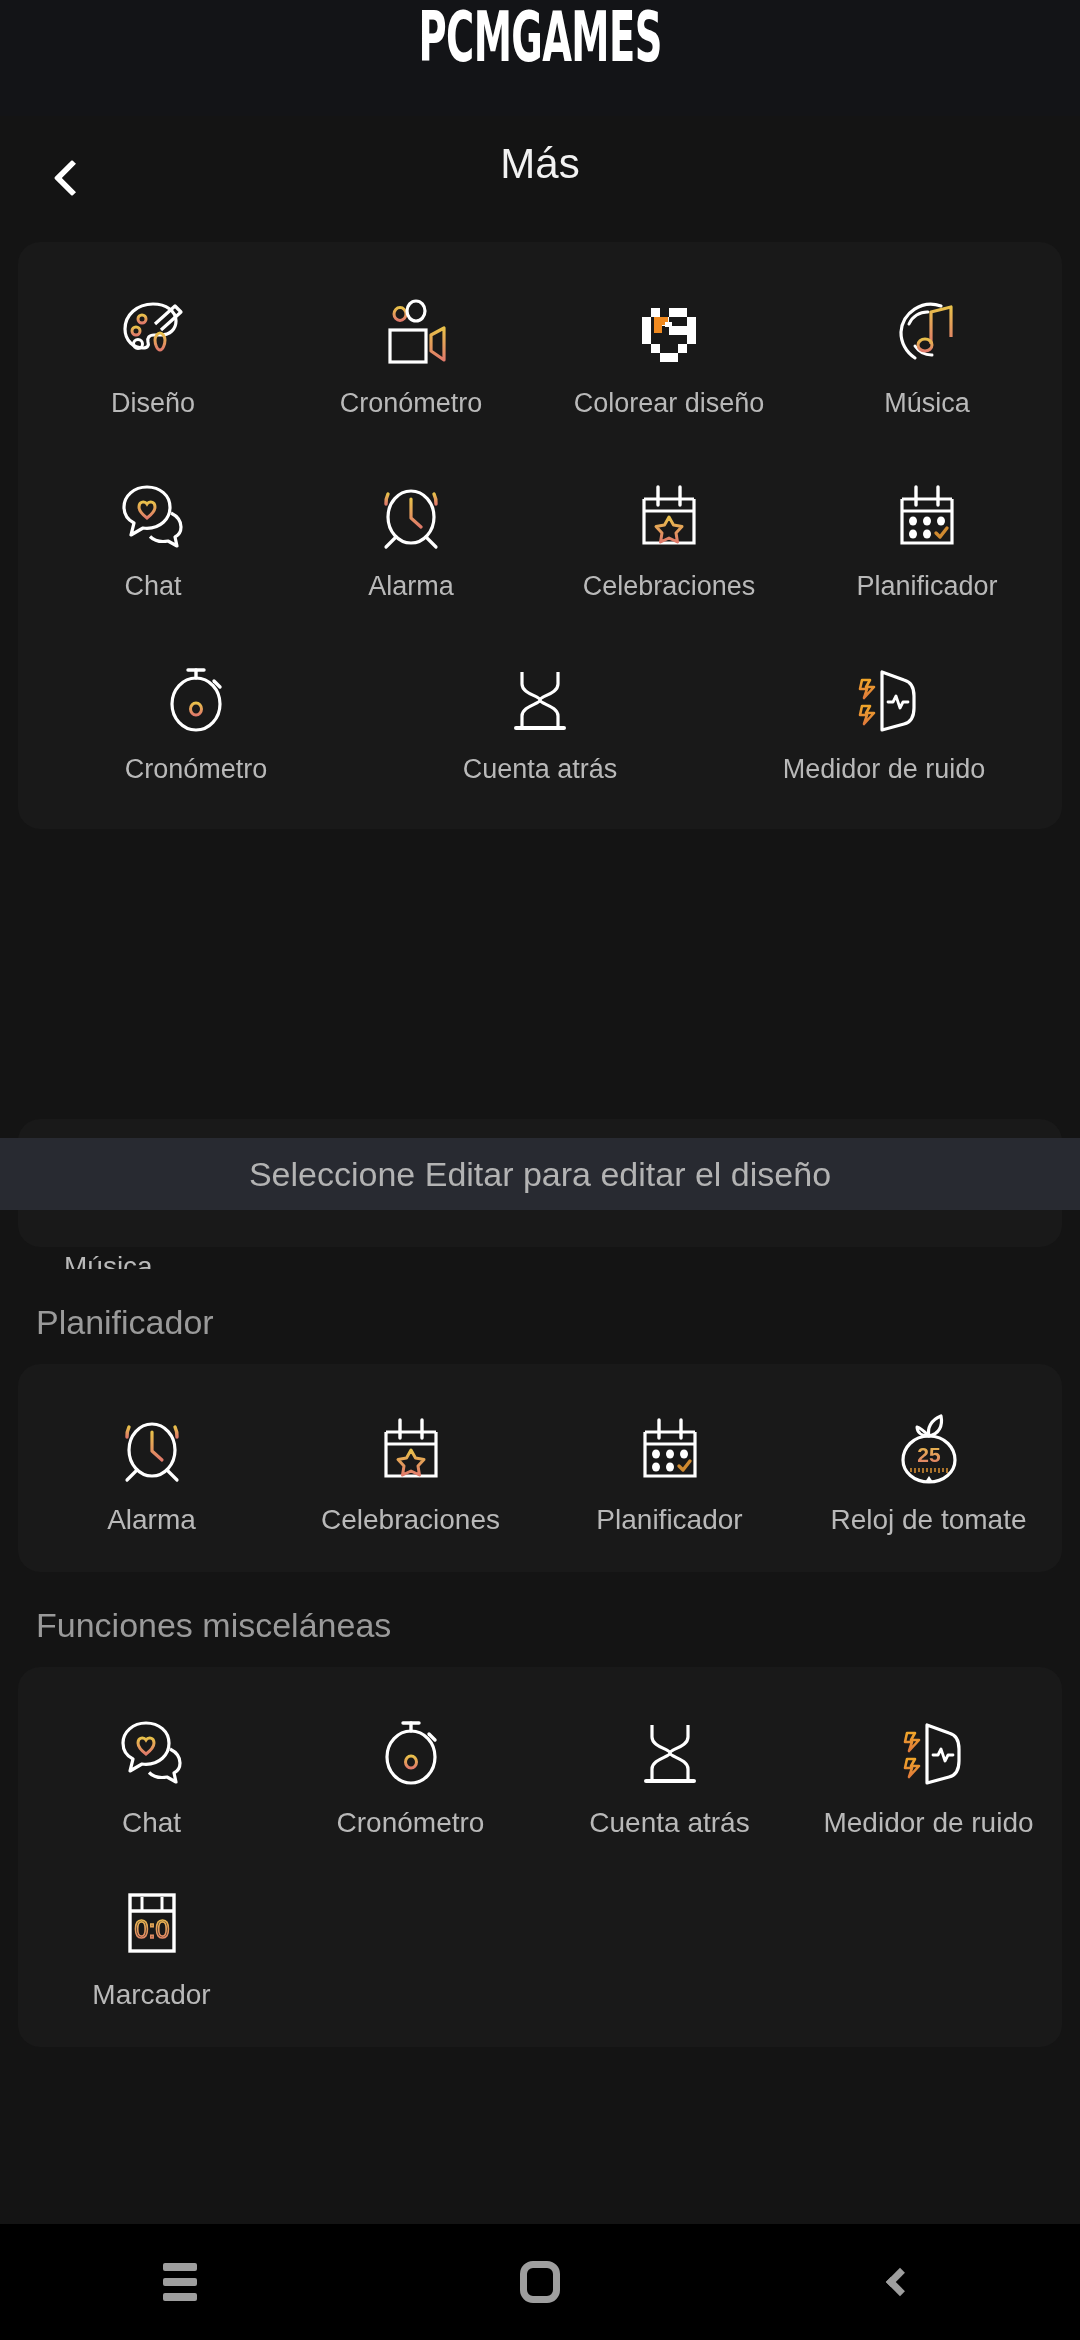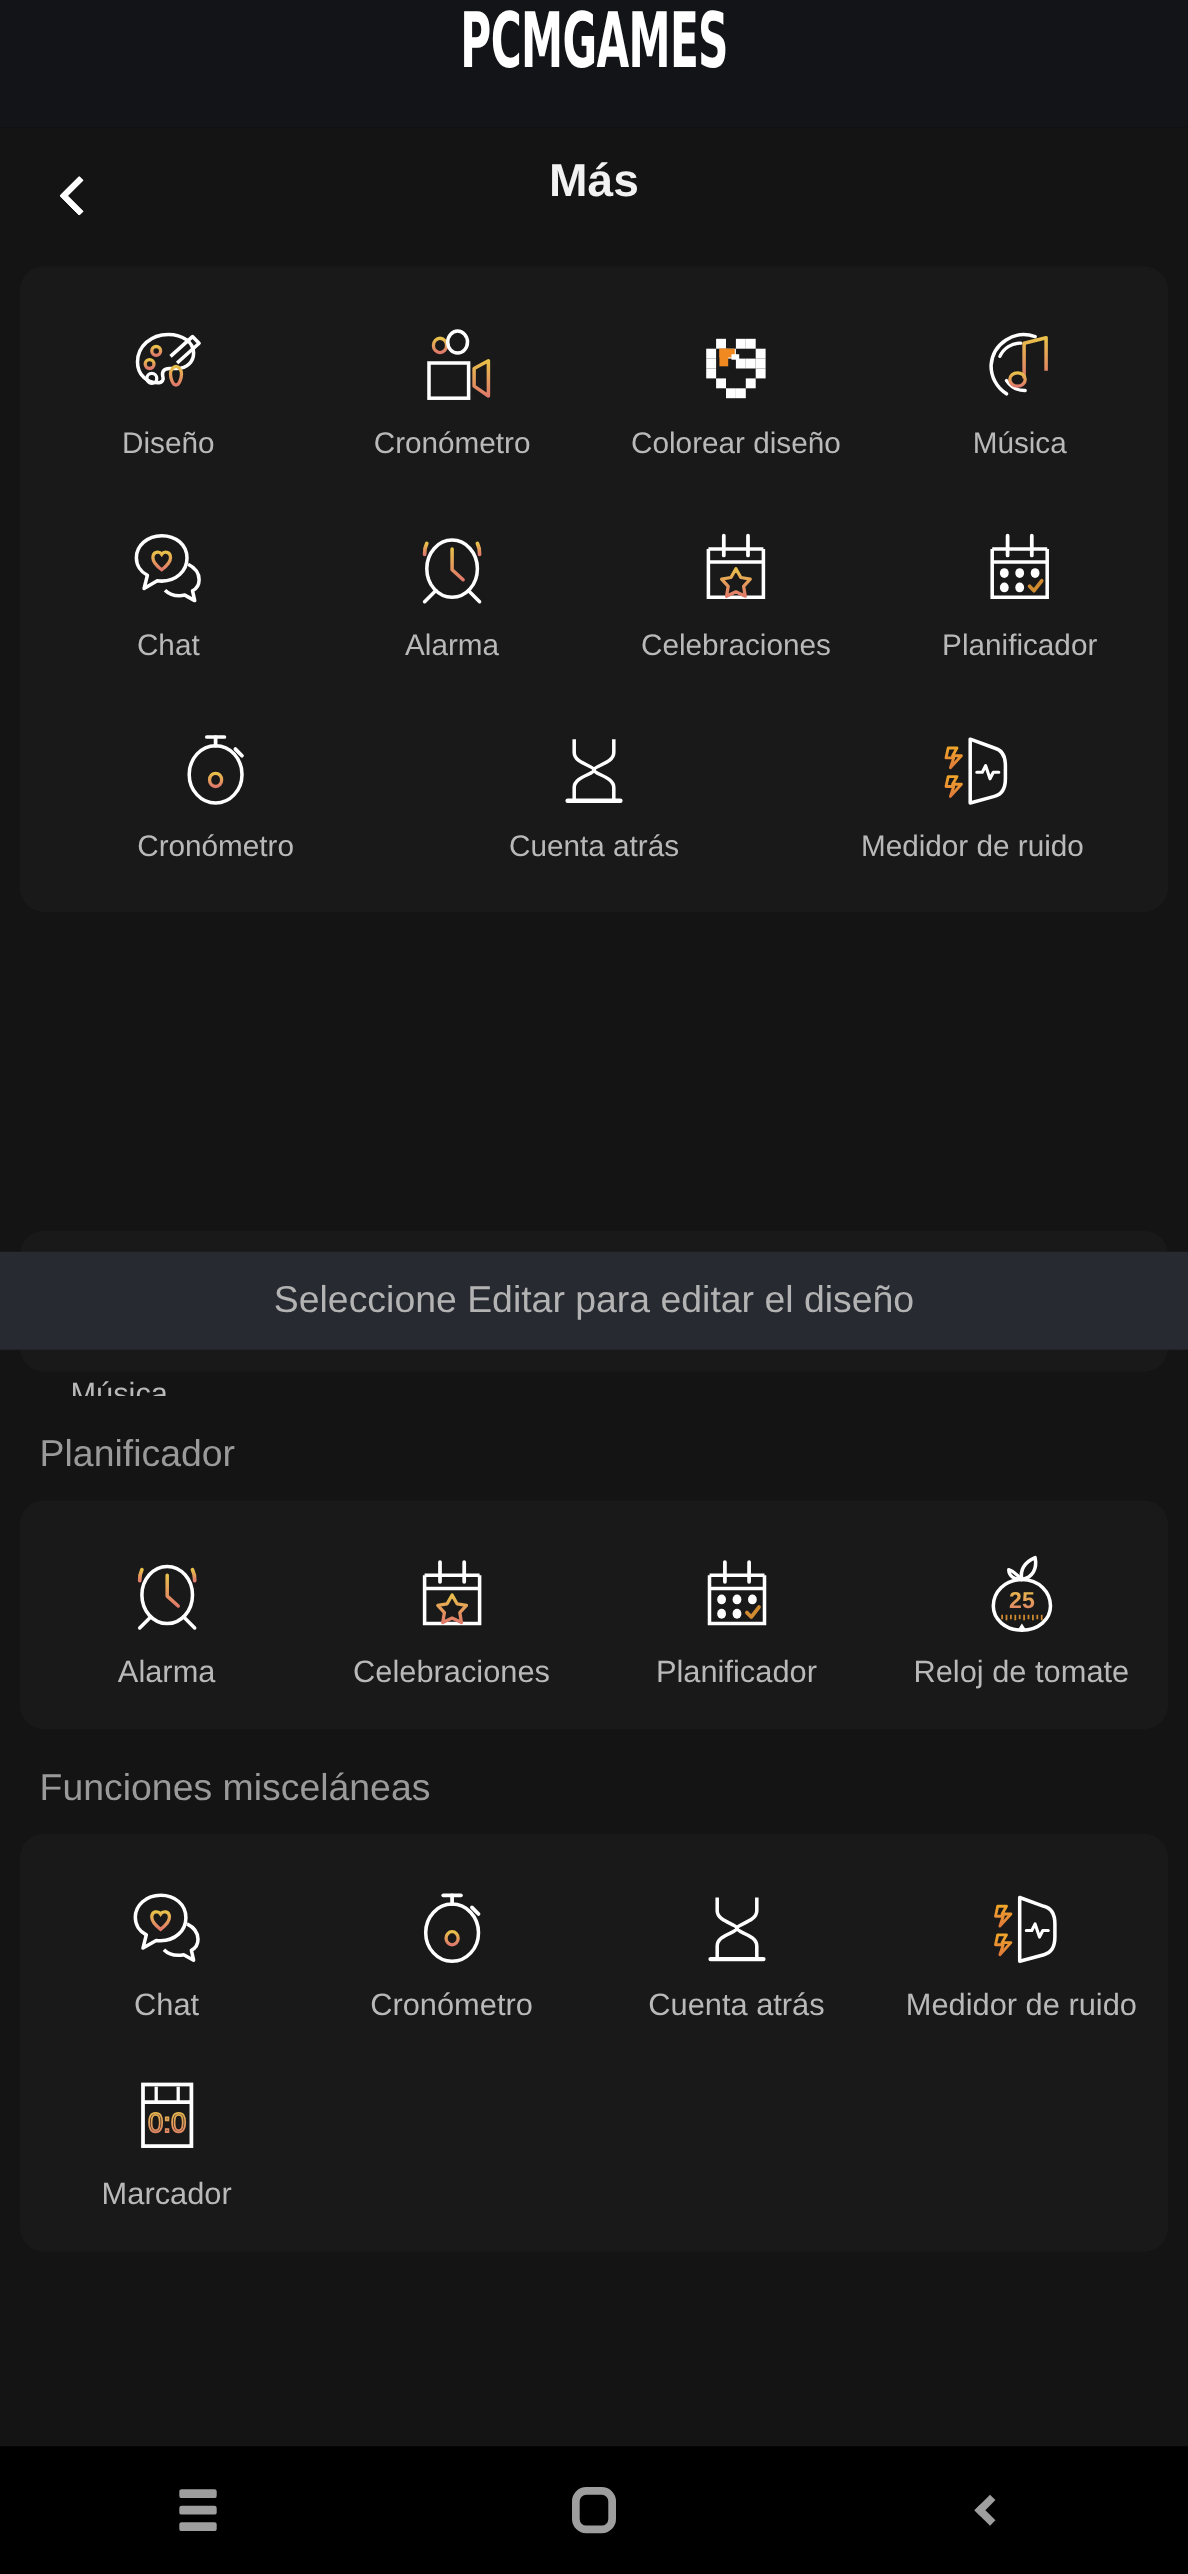--- a/index.html
+++ b/index.html
@@ -55,21 +55,21 @@
     border-bottom: 6px solid #ffffff;
     transform: rotate(45deg);
     border-radius: 2px;
   }
   .appbar-title {
     position: absolute;
     left: 0; right: 0; top: 24px;
     text-align: center;
     color: #f2f2f2;
     font-size: 42px;
-    font-weight: 700;
+    font-weight: 400;
   }
 
   
   .card {
     margin: 0 18px;
     background: #191919;
     border-radius: 22px;
   }
 
   .grid-row {
@@ -97,21 +97,21 @@
   }
 
   
   .main-card { padding: 46px 6px 44px 6px; }
   .main-card .grid-row + .grid-row { margin-top: 52px; }
 
   
   .toast {
     position: absolute;
     left: 0; top: 1022px;
-    width: 1080px; height: 89px;
+    width: 1080px; height: 72px;
     background: #282a31;
     display: flex; align-items: center; justify-content: center;
     z-index: 40;
   }
   .toast-text {
     color: #b3b3b3;
     font-size: 34px;
   }
 
   

